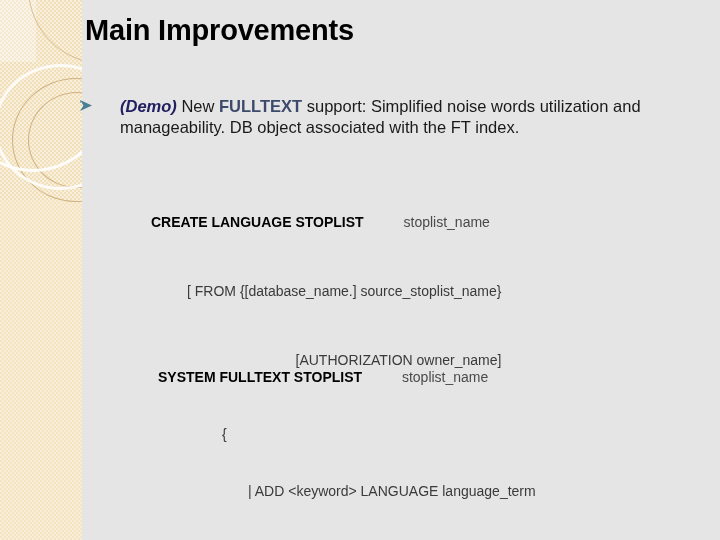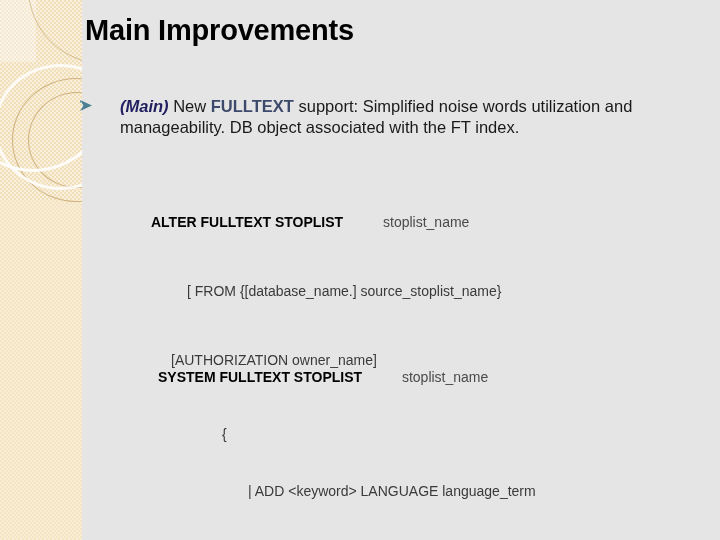--- a/index.html
+++ b/index.html
@@ -161,21 +161,21 @@
     color: #000000;
   }
   .code-arg {
     color: #4a4a4a;
     margin-left: 36px;
   }
 
   #create-block { left: 151px; top: 175px; }
   #create-block .l-from   { margin-left: 36px; margin-top: 12px; }
   #create-block .l-system { margin-left: 46px; }
-  #create-block .l-auth   { margin-left: 20px; margin-top: 12px; }
+  #create-block .l-auth   { margin-left: 20px; margin-top: 12px; text-align: right; }
 
   #alter-block { left: 158px; top: 330px; }
   #alter-block .ind1 { margin-left: 64px; }
   #alter-block .ind2 { margin-left: 90px; }
 </style>
 </head>
 <body>
 
 <div id="slide">
 
@@ -193,26 +193,26 @@
   <div id="title">Main Improvements</div>
 
   <div id="bullet-row">
     <span id="bullet-marker">
       <svg width="16" height="14" viewBox="0 0 16 14" aria-hidden="true">
         <path d="M1 1 L13 6.5 L1 12 L4.5 6.5 Z" fill="#4a7f93"></path>
         <path d="M1 1 L3 3 L1 4 Z" fill="#6f9fb0"></path>
       </svg>
     </span>
     <div id="bullet-text">
-      <span class="demo-tag">(Main)</span><span> New </span><span class="kw-stoplist">FULLTEXT</span><span> support: Simplified noise words utilization and manageability. DB object associated with the FT index.</span>
+      <span class="demo-tag">(Demo)</span><span> New </span><span class="kw-stoplist">FULLTEXT</span><span> support: Simplified noise words utilization and manageability. DB object associated with the FT index.</span>
     </div>
   </div>
 
   <div id="create-block" class="code-block">
-    <div class="code-line"><span class="code-head">ALTER FULLTEXT STOPLIST</span><span class="code-arg"> stoplist_name</span></div>
+    <div class="code-line"><span class="code-head">CREATE LANGUAGE STOPLIST</span><span class="code-arg"> stoplist_name</span></div>
     <div class="code-line l-from">[ FROM {[database_name.] source_stoplist_name}</div>
     <div class="code-line l-auth">[AUTHORIZATION owner_name]</div>
   </div>
 
   <div id="alter-block" class="code-block">
     <div class="code-line"><span class="code-head">SYSTEM FULLTEXT STOPLIST</span><span class="code-arg"> stoplist_name</span></div>
     <div class="code-line ind1">{</div>
     <div class="code-line ind2">| ADD &lt;keyword&gt; LANGUAGE language_term</div>
     <div class="code-line ind2">| DROP</div>
     

